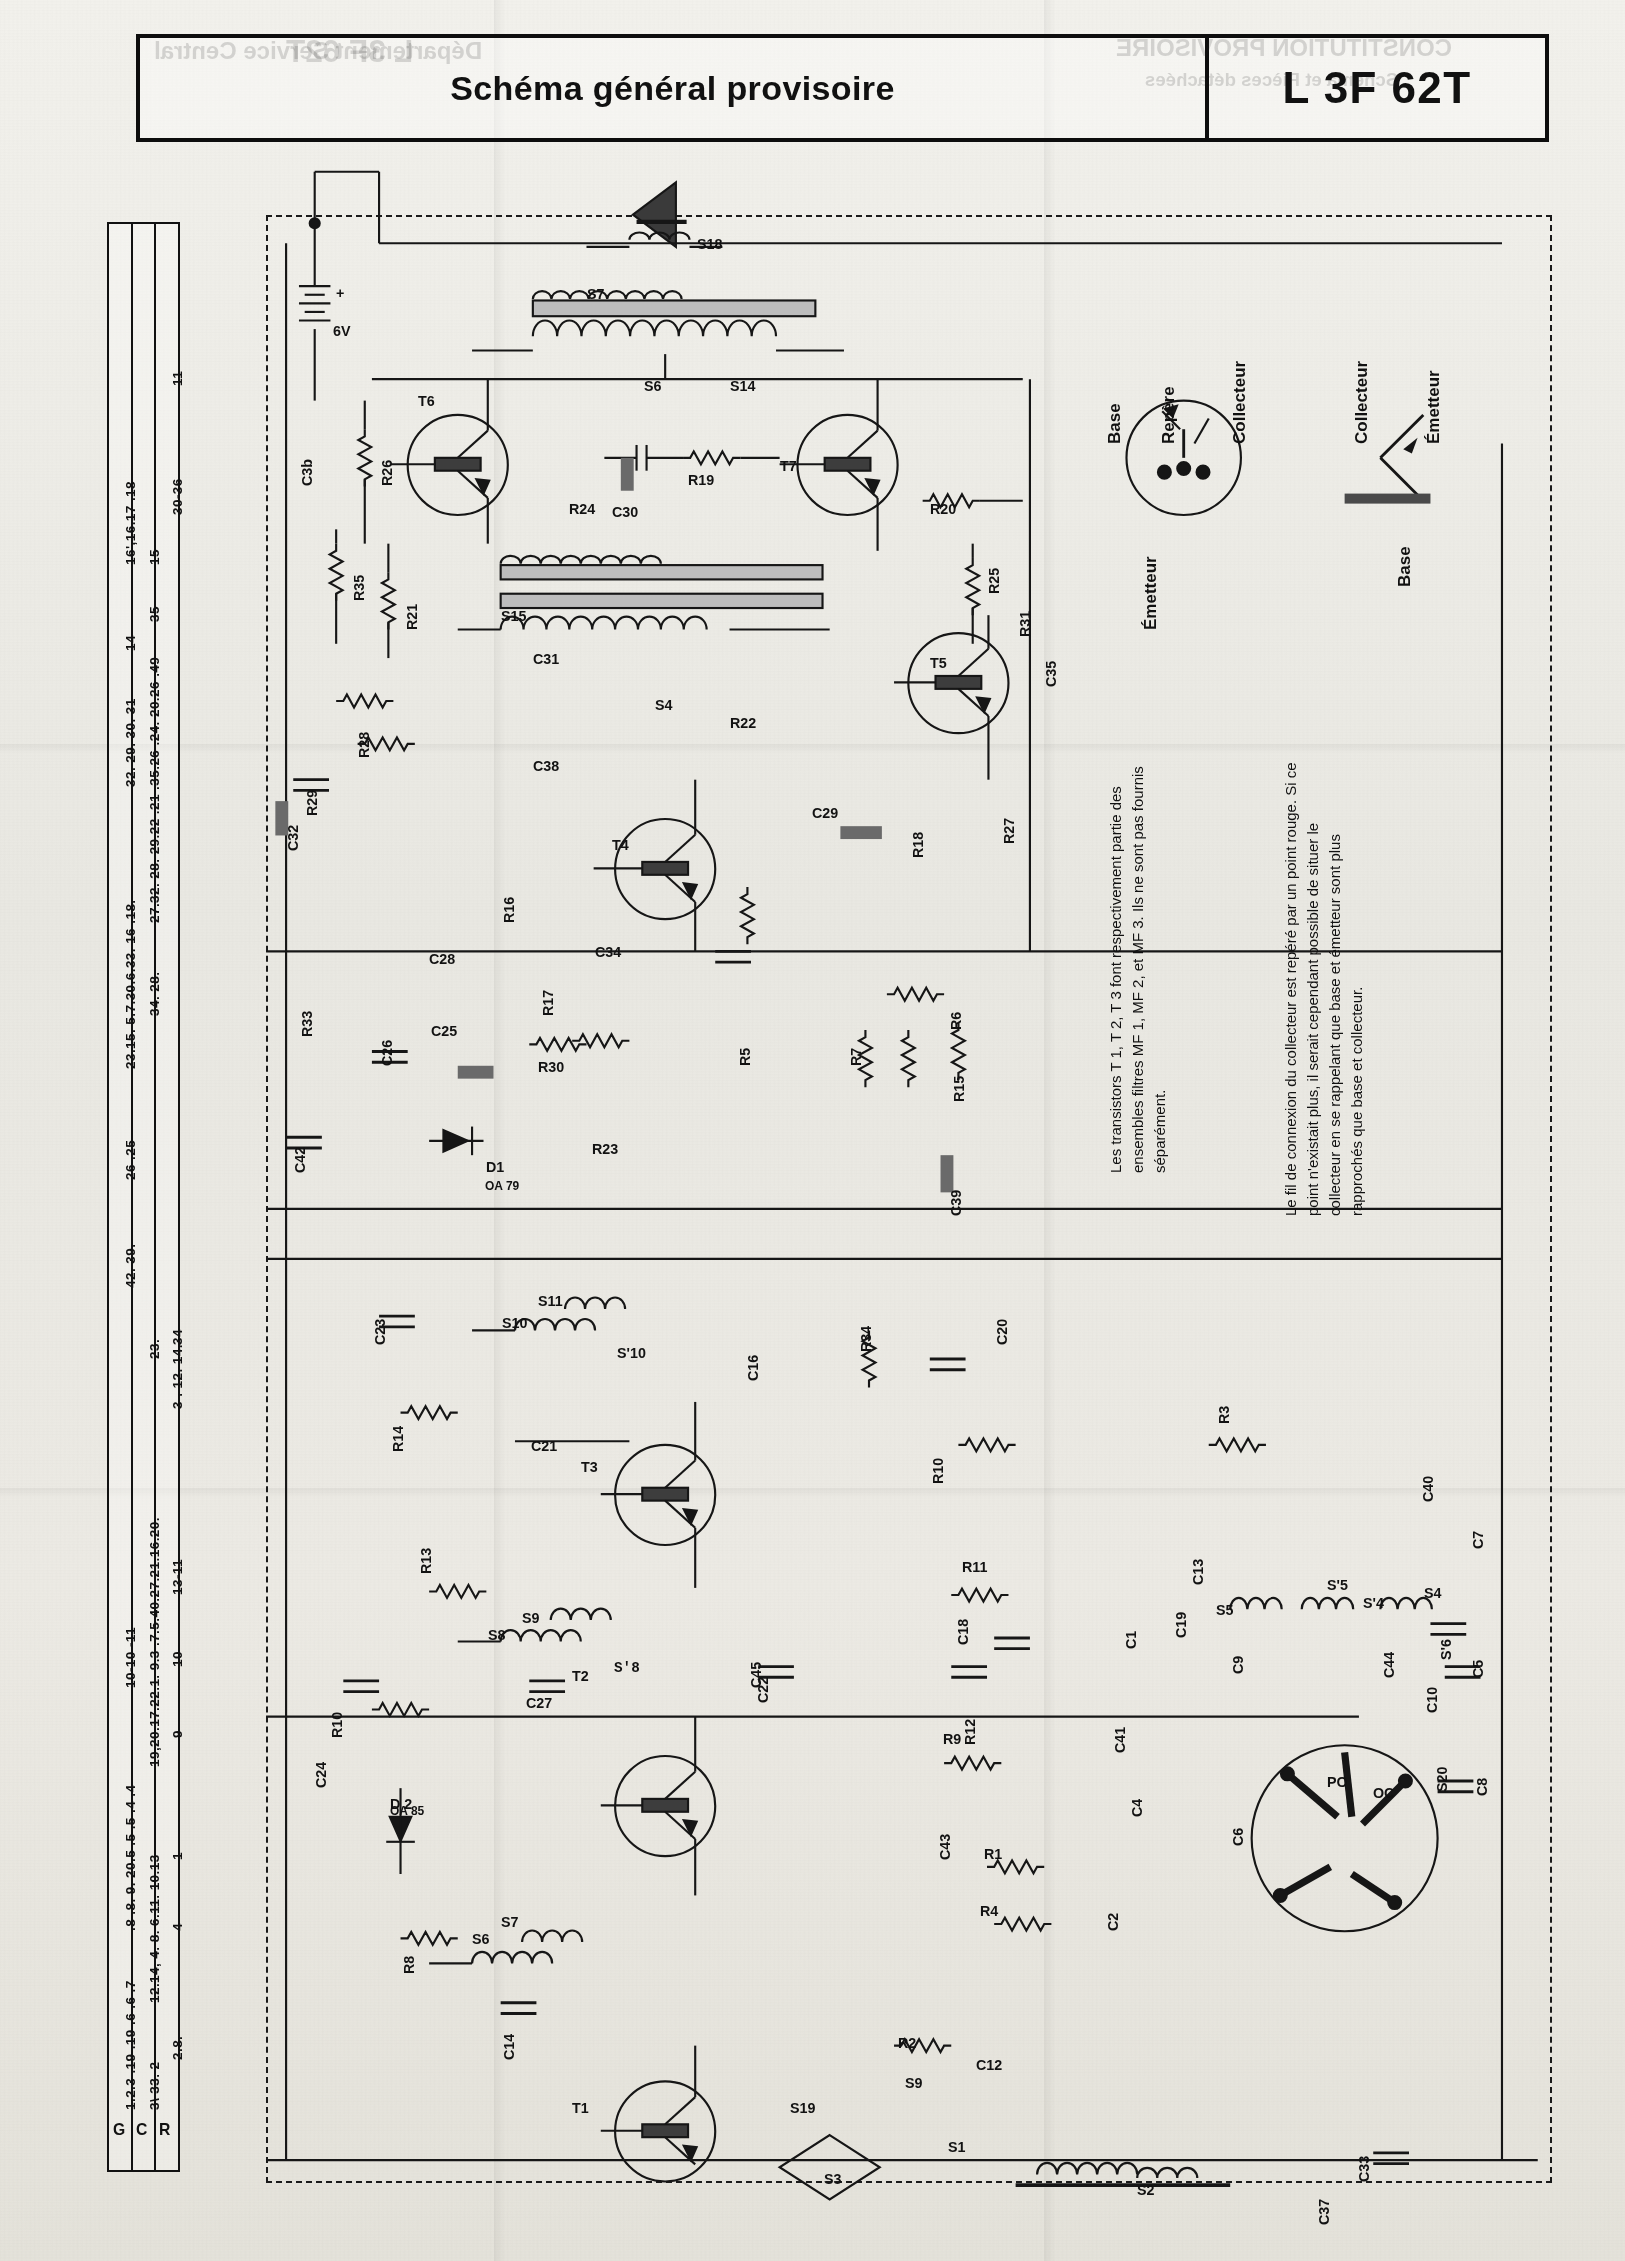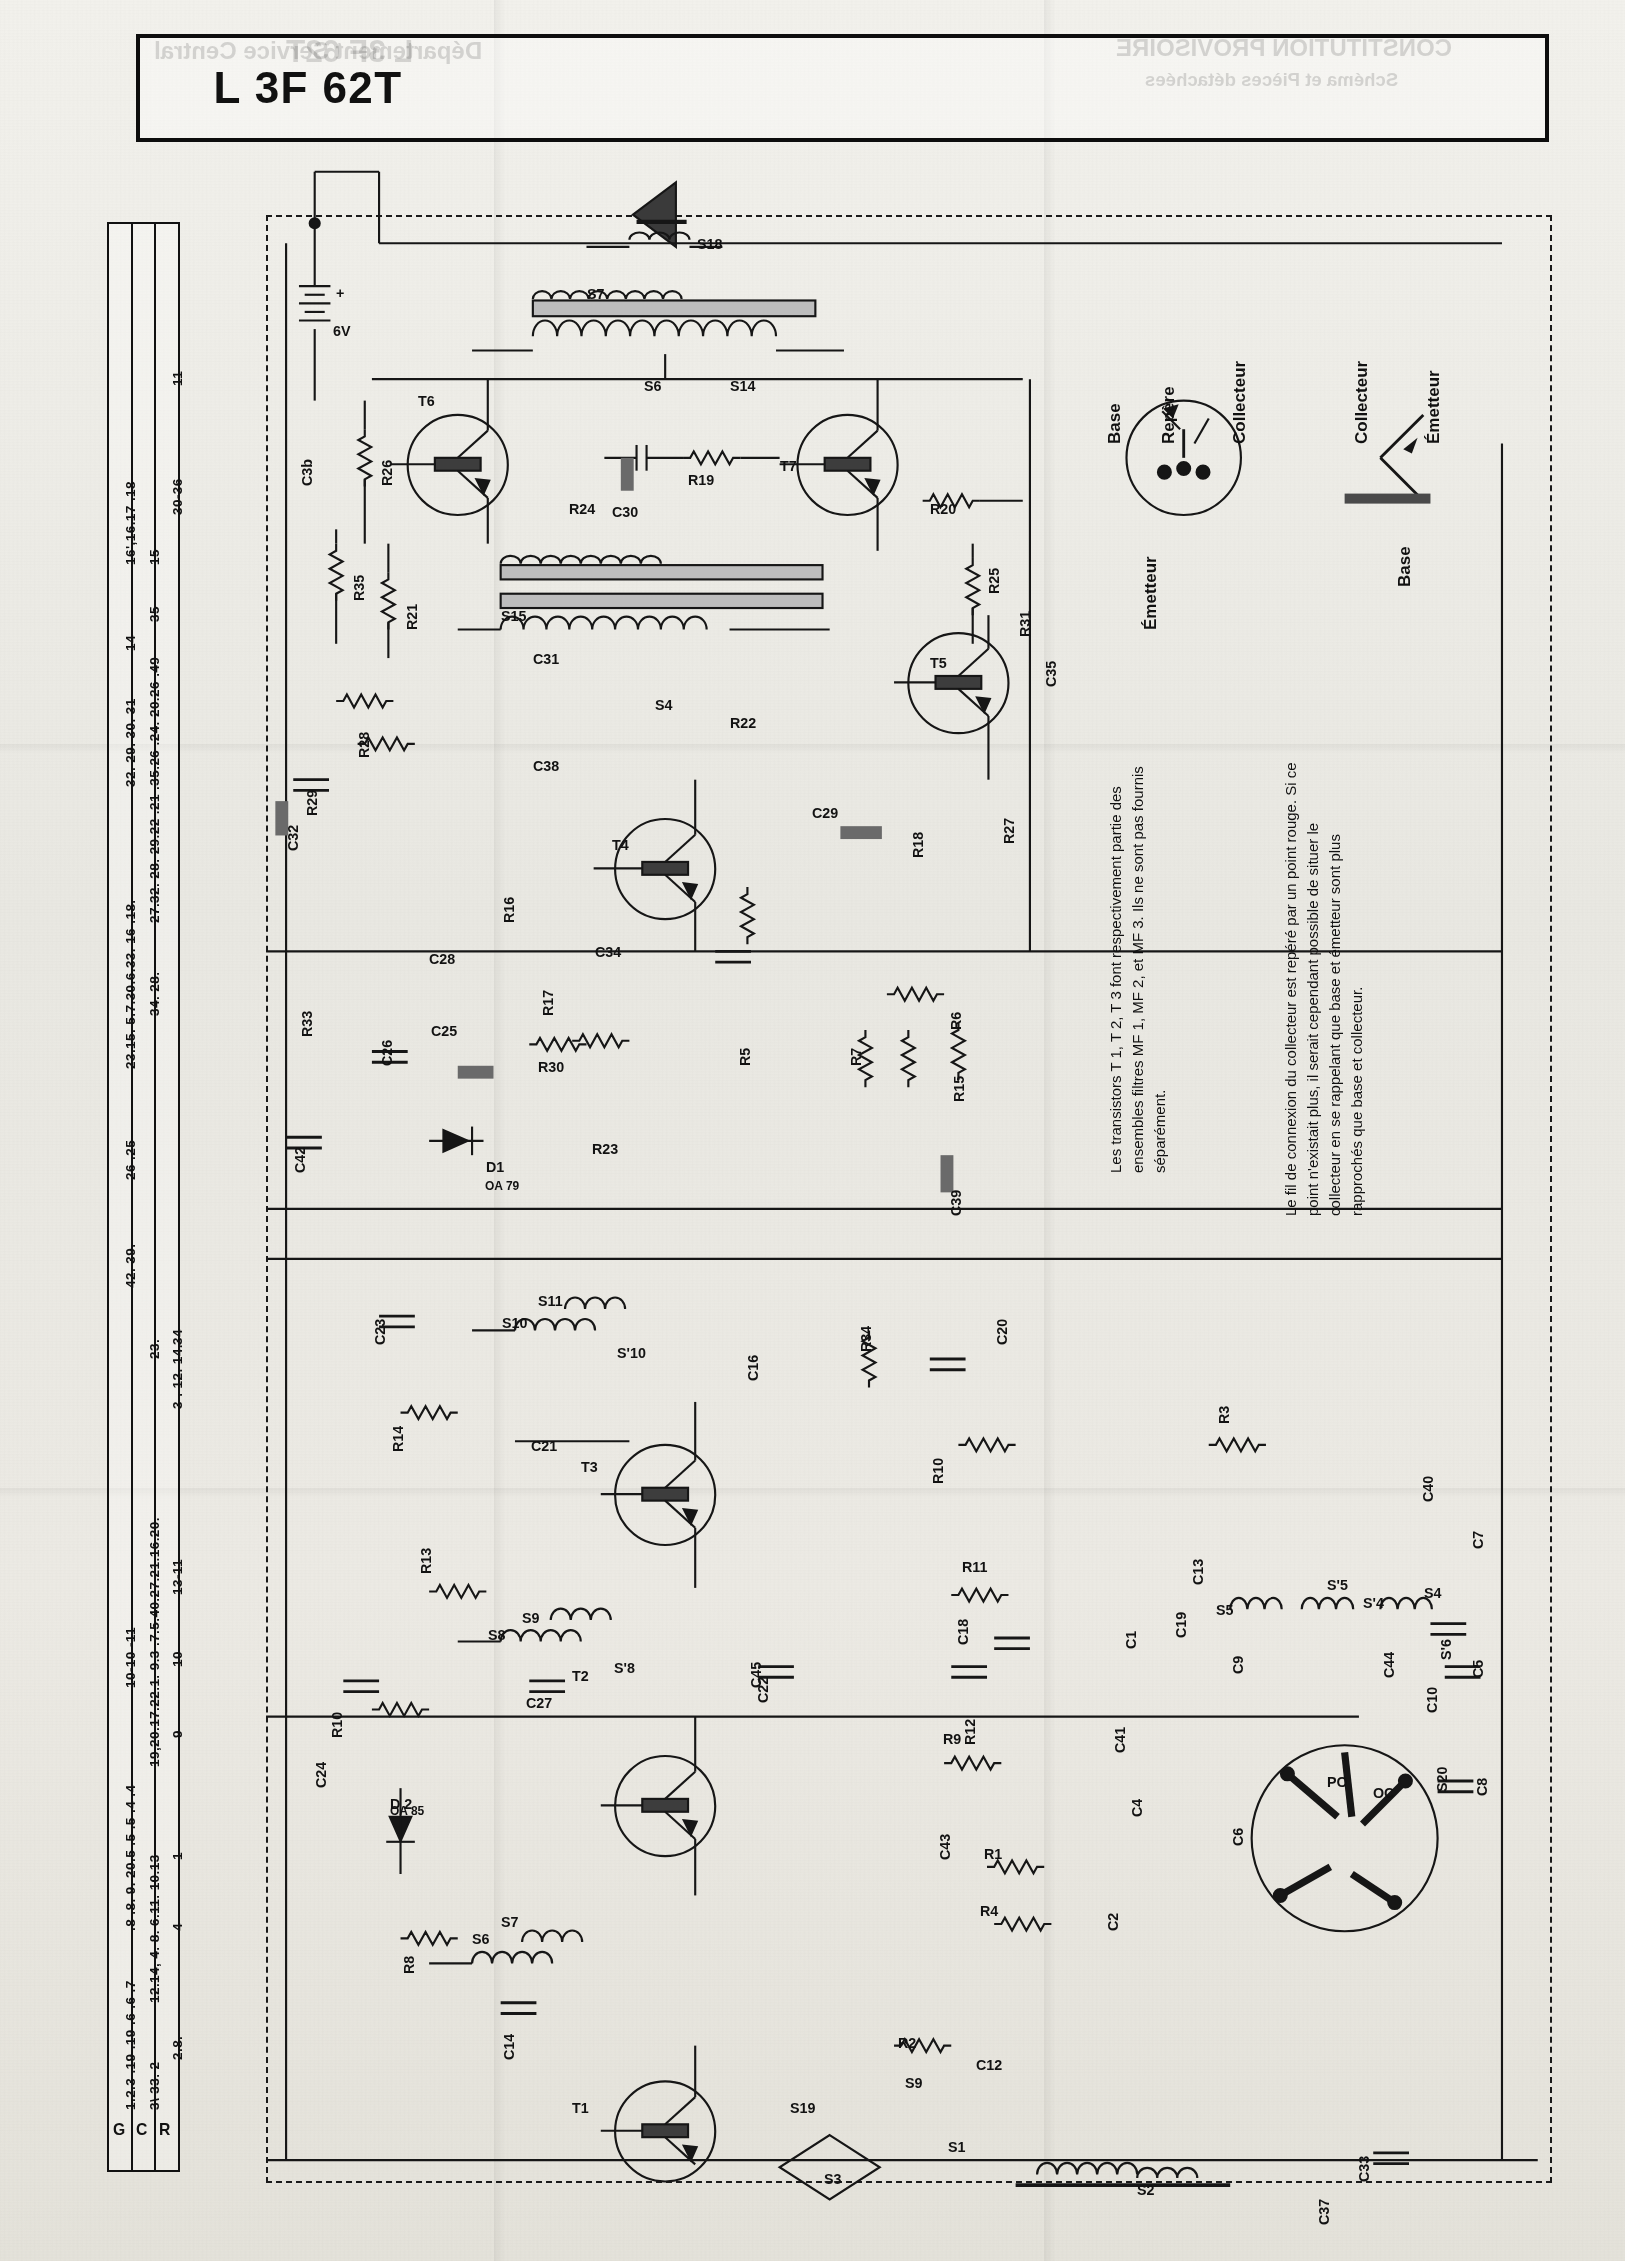--- a/index.html
+++ b/index.html
@@ -64,20 +64,23 @@
 <body>
 
 <div class="page"></div>
 <div class="grain"></div>
 <div class="vfold" style="left:494px;"></div>
 <div class="vfold" style="left:1044px;"></div>
 <div class="hfold" style="top:744px;"></div>
 <div class="hfold" style="top:1488px;"></div>
 
 <div class="titleblock">
+  <div class="tb-cell tb-main">
+    <div class="t">Schéma général provisoire</div>
+  </div>
   <div class="tb-cell tb-model">
     <div class="m">L 3F   62T</div>
   </div>
 </div>
 <div class="ghost" style="left:154px;top:37px;font-size:24px;">Département Service Central</div>
 <div class="ghost" style="left:1116px;top:34px;font-size:24px;">CONSTITUTION PROVISOIRE</div>
 <div class="ghost" style="left:1145px;top:69px;font-size:18.6px;">Schéma et Pièces détachées</div>
 <div class="ghost" style="left:286px;top:33px;font-size:31.5px;">L 3F 62T</div>
 
 <div class="numtable">
@@ -458,21 +461,21 @@
 <div class="lbl" style="left:1373px;top:1785px;">OC</div>
 <div class="lbl r90" style="left:937px;top:1860px;">C43</div>
 <div class="lbl" style="left:984px;top:1846px;">R1</div>
 <div class="lbl" style="left:980px;top:1903px;">R4</div>
 <div class="lbl r90" style="left:1105px;top:1931px;">C2</div>
 <div class="lbl r90" style="left:313px;top:1788px;">C24</div>
 <div class="lbl r90" style="left:748px;top:1688px;">C45</div>
 <div class="lbl r90" style="left:329px;top:1738px;">R10</div>
 <div class="lbl" style="left:488px;top:1627px;">S8</div>
 <div class="lbl" style="left:522px;top:1610px;">S9</div>
-<div class="lbl" style="left:614px;top:1660px;">S'8</div>
+<div class="lbl" style="left:614px;top:1660px;font-family:Liberation Mono, monospace;">S'8</div>
 <div class="lbl" style="left:526px;top:1695px;">C27</div>
 <div class="lbl" style="left:572px;top:1668px;">T2</div>
 <div class="lbl" style="left:390px;top:1785px;margin-top:11px;">D 2</div>
 <div class="lbl sm" style="left:390px;top:1804px;">OA 85</div>
 <div class="lbl r90" style="left:401px;top:1974px;">R8</div>
 <div class="lbl" style="left:472px;top:1931px;">S6</div>
 <div class="lbl" style="left:501px;top:1914px;">S7</div>
 <div class="lbl" style="left:612px;top:1964px;"></div>
 <div class="lbl r90" style="left:501px;top:2060px;">C14</div>
 <div class="lbl" style="left:572px;top:2100px;">T1</div>

